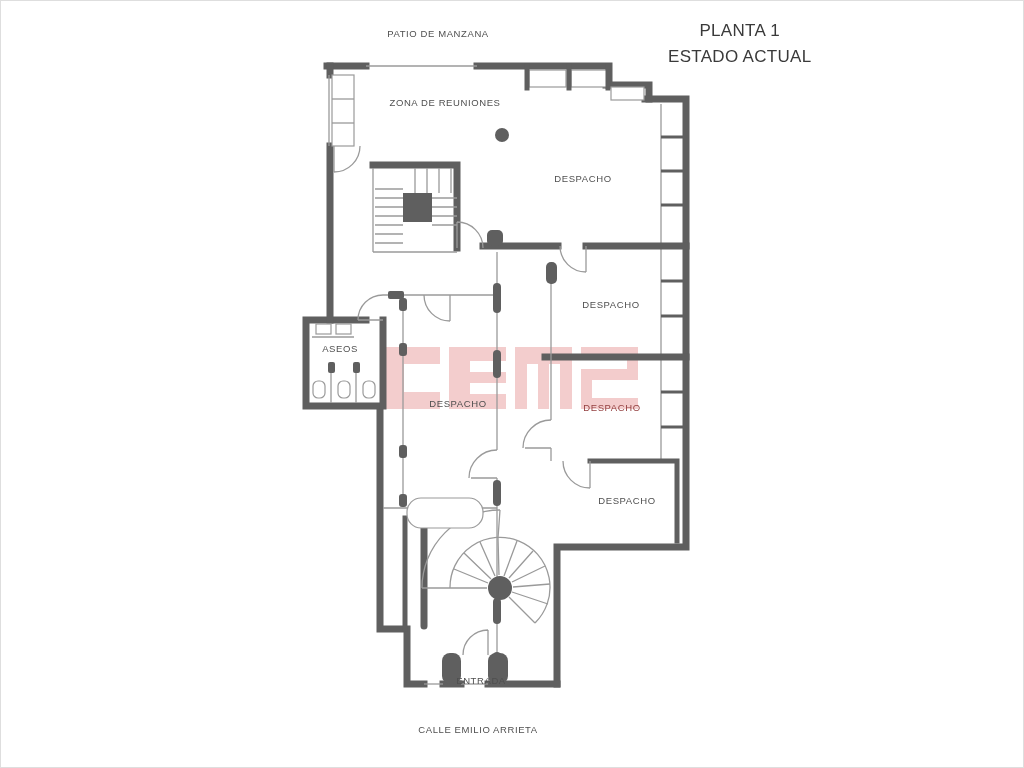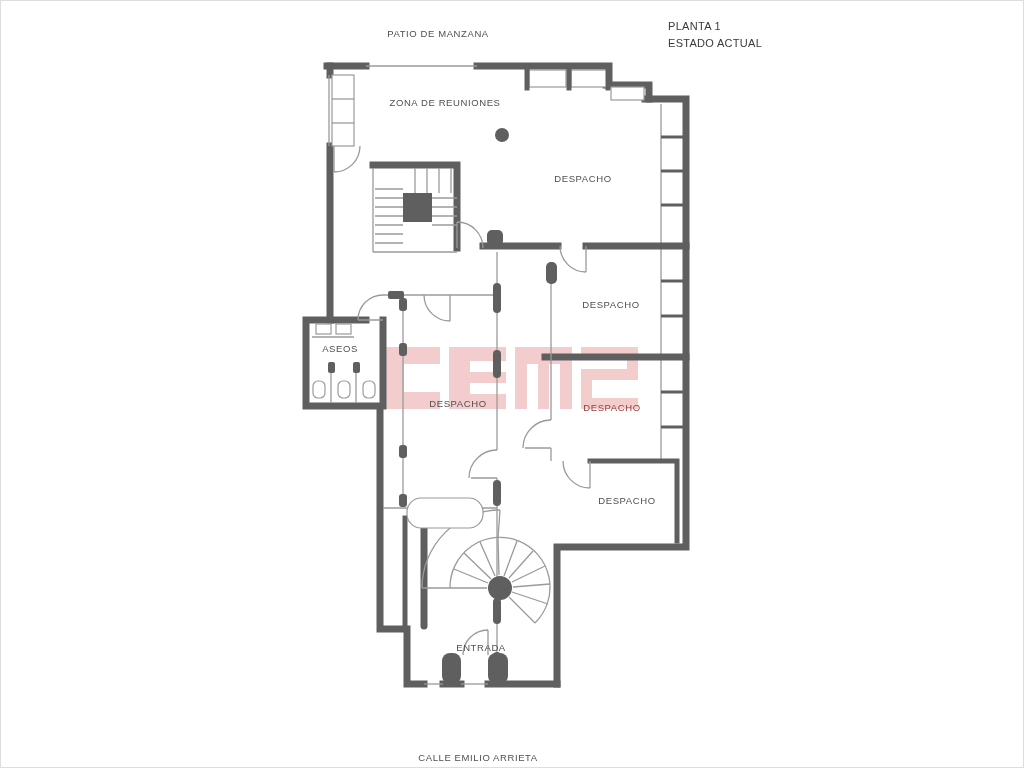--- a/index.html
+++ b/index.html
@@ -16,22 +16,22 @@
   .mid    {stroke:var(--wall,#5f5f5f);stroke-width:3;fill:none;}
   .thin   {stroke:var(--thin-line,#9a9a9a);stroke-width:1.3;fill:none;}
   .fillw  {fill:var(--wall,#5f5f5f);stroke:none;}
   .win    {fill:#ffffff;stroke:var(--thin-line,#9a9a9a);stroke-width:1.2;}
   .wm     {fill:var(--watermark,#eba9a9);opacity:.58;}
   .wmcut  {fill:#ffffff;opacity:1;}
 
   .lbl{position:absolute;transform:translate(-50%,-50%);
        font-size:9.5px;letter-spacing:.6px;color:var(--label,#4f4f4f);white-space:nowrap;}
   .lbl.red{color:var(--office-low-label,#944040);}
-  .title{position:absolute;left:668px;top:18px;font-size:11px;line-height:1.5;
-         letter-spacing:.3px;color:#3a3a3a;}
+  .title{position:absolute;left:668px;top:18px;font-size:17px;line-height:1.5;
+         letter-spacing:.3px;color:#3a3a3a;text-align:center;}
   .sr{position:absolute;width:1px;height:1px;overflow:hidden;clip:rect(0 0 0 0);}
 </style>
 </head>
 <body>
 
 <div class="frame"></div>
 
 <div class="canvas">
 
   <svg width="1024" height="768" viewBox="0 0 1024 768">
@@ -186,17 +186,17 @@
   </div>
 
   <div class="lbl" style="left:438px;top:33px">PATIO DE MANZANA</div>
   <div class="lbl" style="left:445px;top:102px">ZONA DE REUNIONES</div>
   <div class="lbl" style="left:583px;top:178px">DESPACHO</div>
   <div class="lbl" style="left:611px;top:304px">DESPACHO</div>
   <div class="lbl red" style="left:612px;top:407px">DESPACHO</div>
   <div class="lbl" style="left:458px;top:403px">DESPACHO</div>
   <div class="lbl" style="left:627px;top:500px">DESPACHO</div>
   <div class="lbl" style="left:340px;top:348px">ASEOS</div>
-  <div class="lbl" style="left:481px;top:647px">ENTRADA</div>
-  <div class="lbl" style="left:478px;top:757px">CALLE EMILIO ARRIETA</div>
+  <div class="lbl" style="left:481px;top:680px">ENTRADA</div>
+  <div class="lbl" style="left:478px;top:729px">CALLE EMILIO ARRIETA</div>
 
   <span class="sr">CEM2</span>
 </div>
 
 </body></html>

